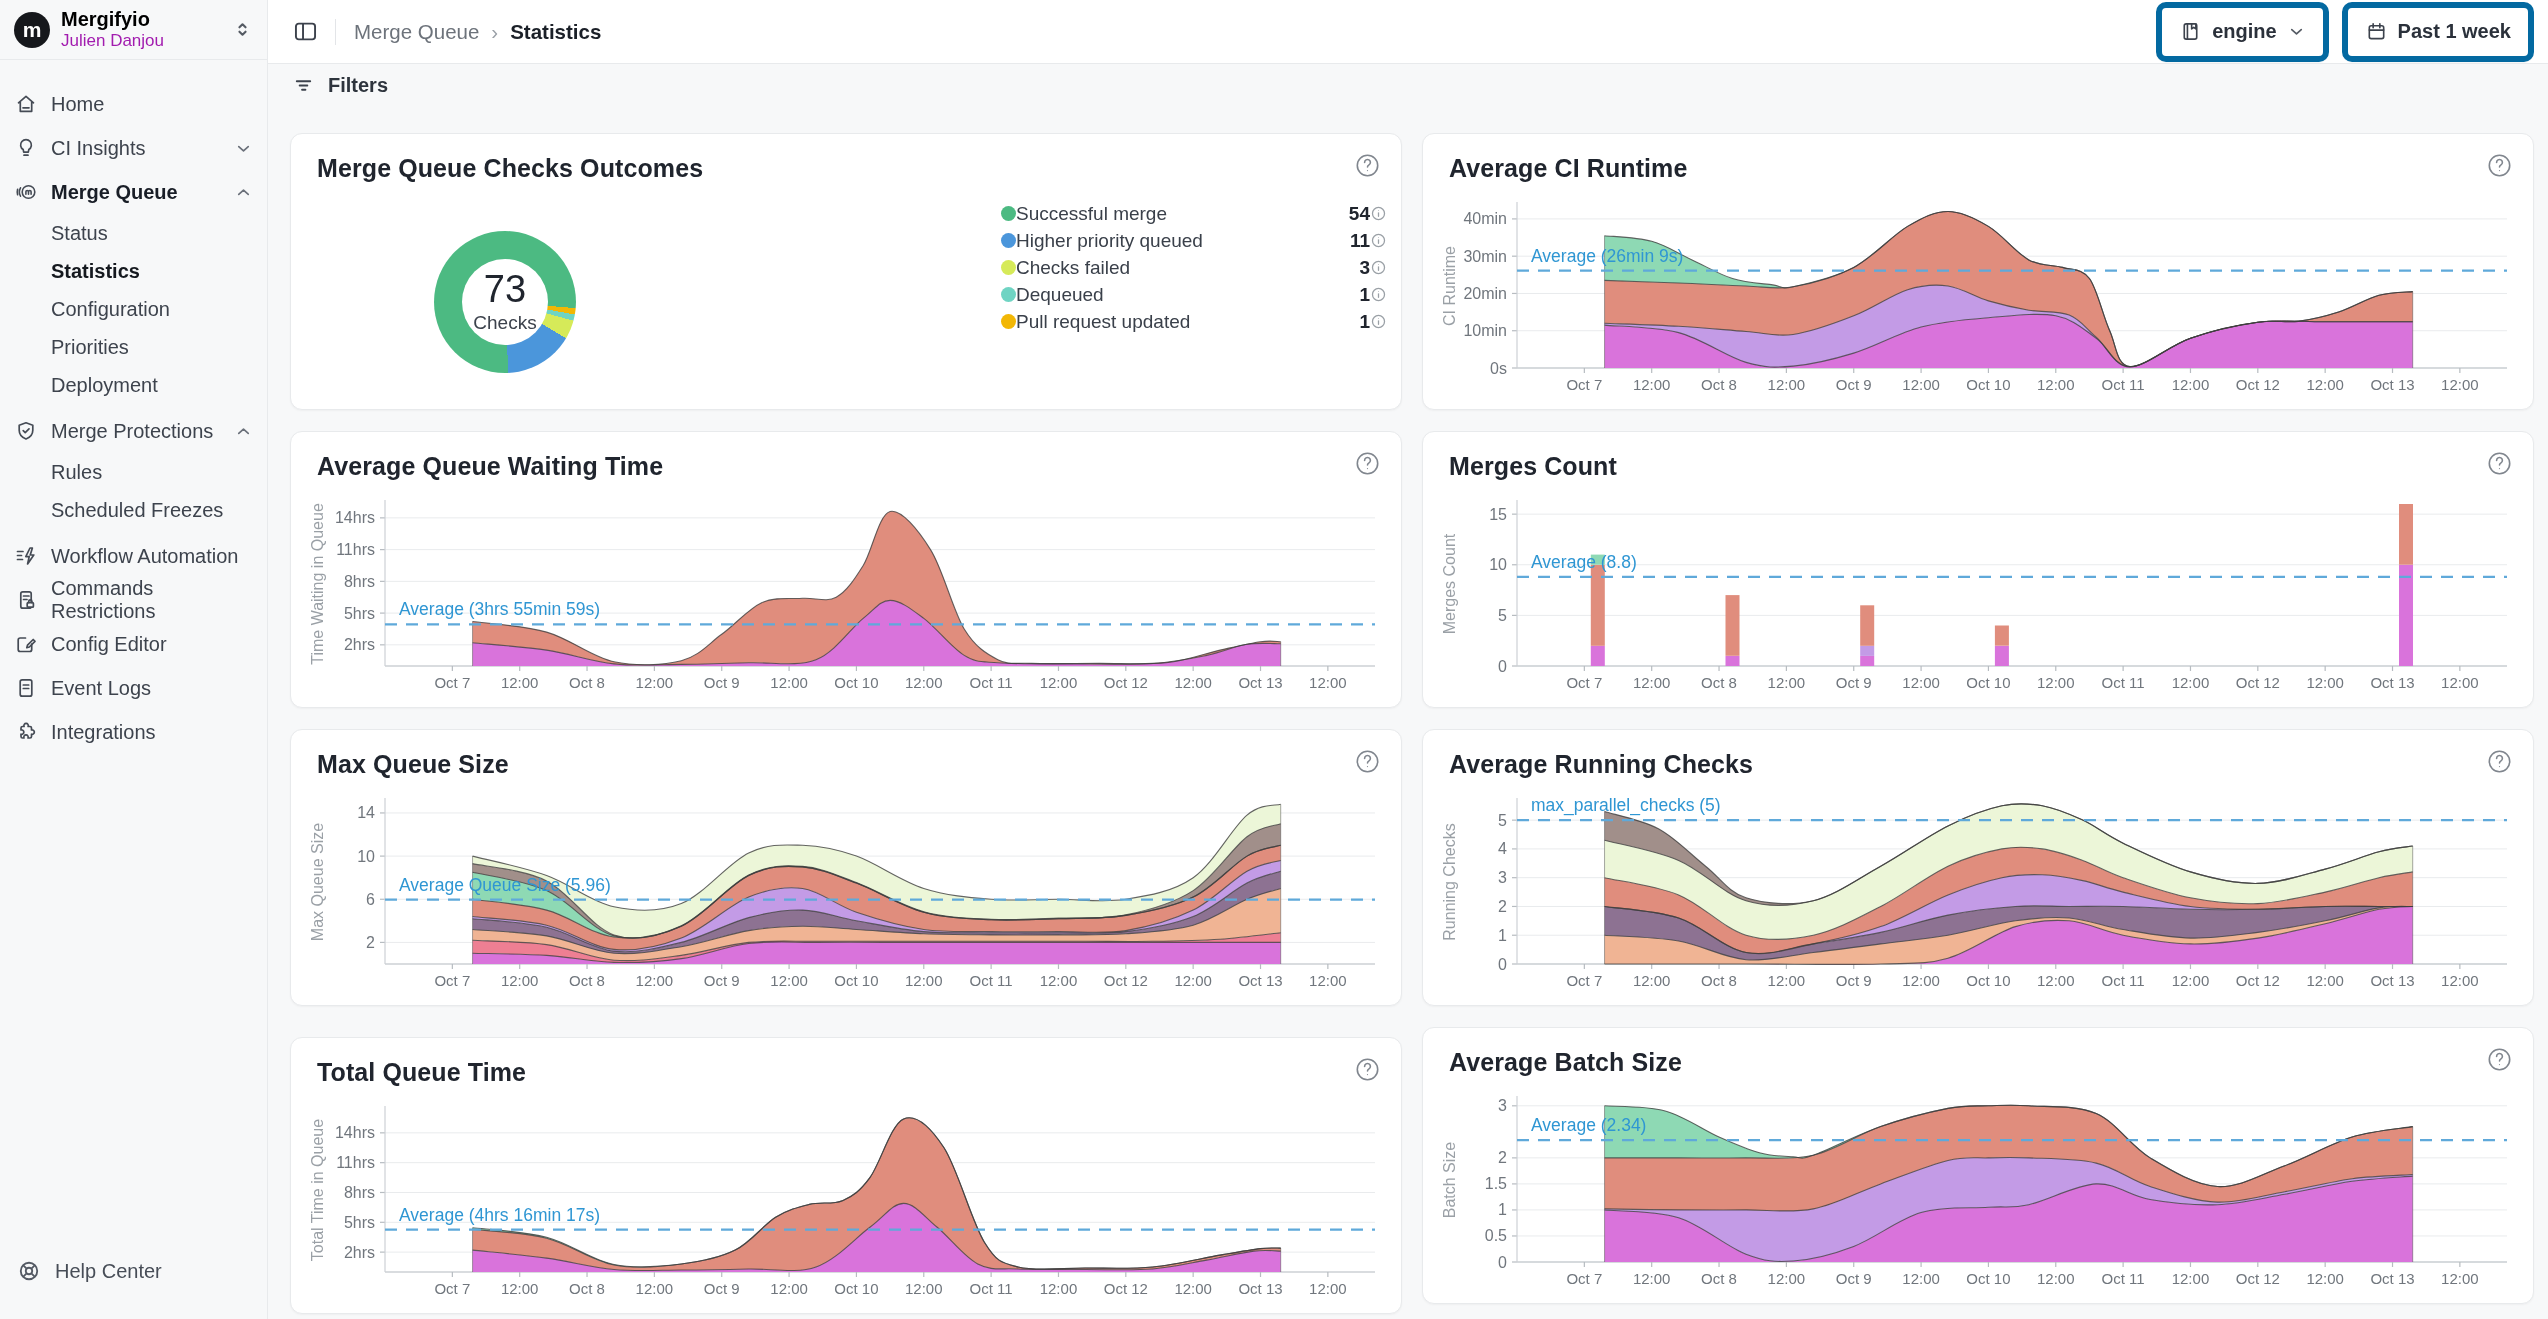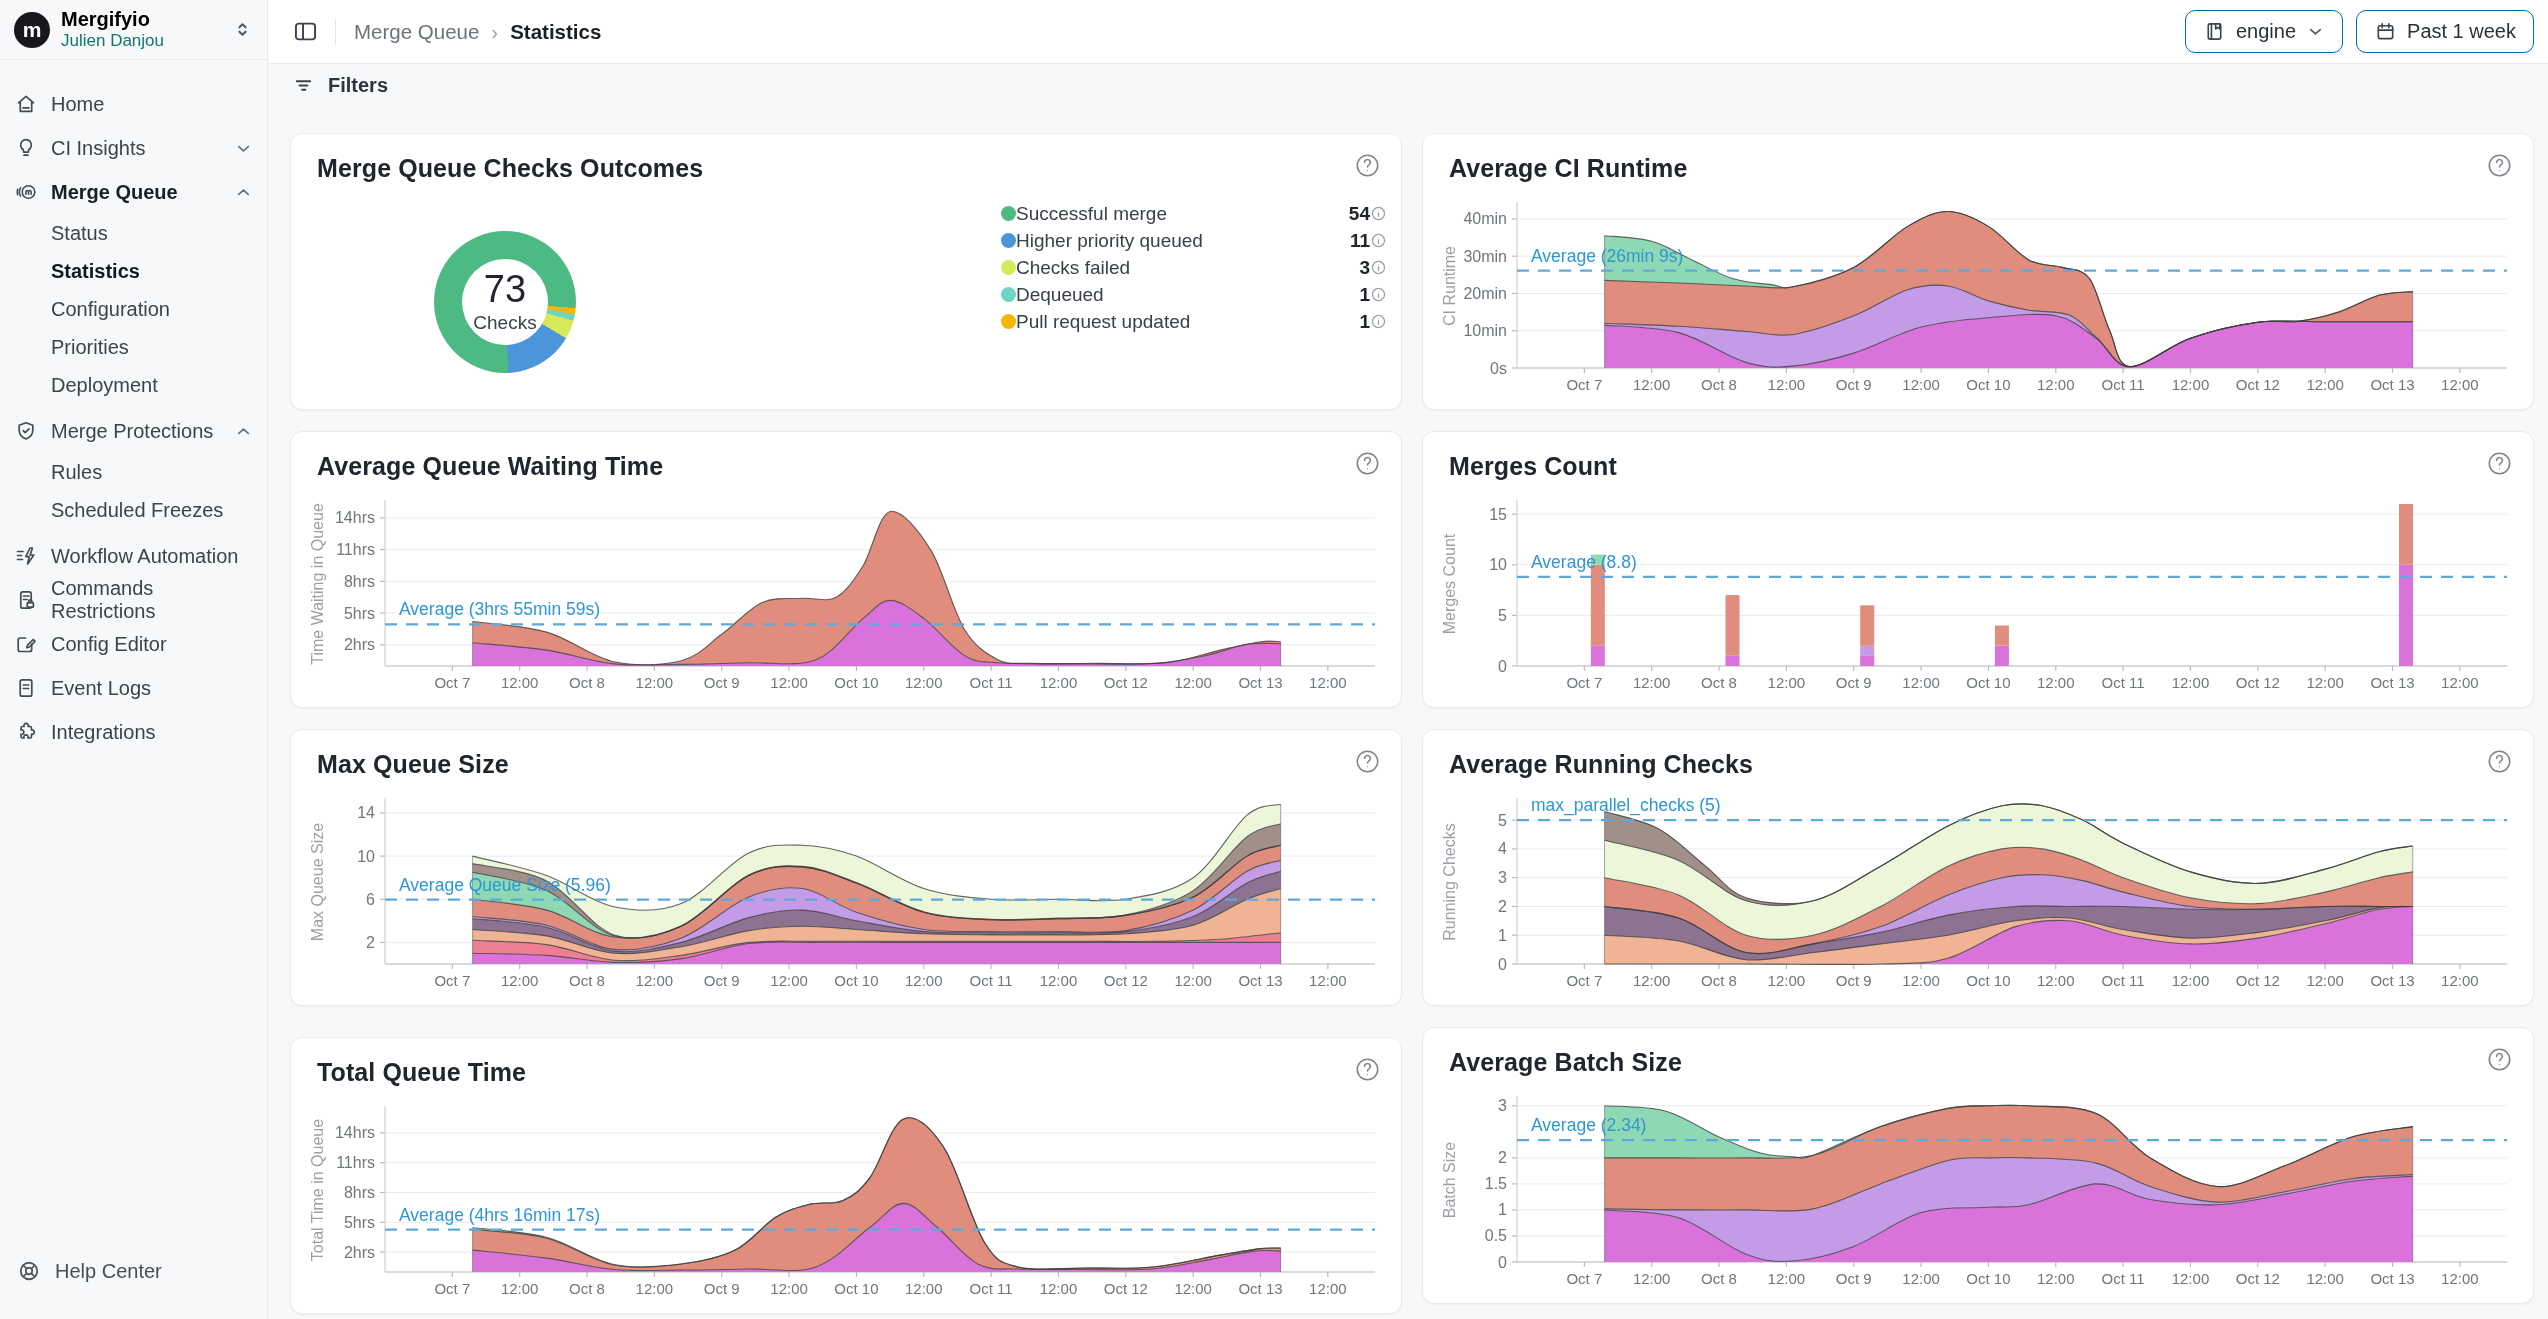--- a/index.html
+++ b/index.html
@@ -6,21 +6,21 @@
   html,body{width:2548px;height:1319px;overflow:hidden;background:#f7f8f9;
     font-family:"Liberation Sans",sans-serif;color:#232831;-webkit-font-smoothing:antialiased}
   svg{display:block}
   
   .sidebar{position:absolute;left:0;top:0;width:268px;height:1319px;background:#f7f8f9;border-right:1px solid #e8eaec}
   .org{height:60px;border-bottom:1px solid #e8eaec;display:flex;align-items:center;padding:0 14px;gap:11px}
   .org-logo{width:36px;height:36px;border-radius:50%;background:#16181c;color:#fff;display:flex;align-items:center;justify-content:center;
     font-weight:700;font-size:21px;flex:0 0 auto}
   .org-names{flex:1;min-width:0}
   .org-title{font-size:20px;font-weight:700;color:#000000;line-height:1.15}
-  .org-sub{font-size:17px;color:#0f766e;line-height:1.2}
+  .org-sub{font-size:17px;color:#a21caf;line-height:1.2}
   .org-caret{color:#555b64}
   .nav{padding-top:22px}
   .nav-item{display:flex;align-items:center;gap:13px;height:44px;padding:0 14px;font-size:20px;color:#3d434d;cursor:pointer}
   .nav-item .ni-icon{width:24px;height:24px;flex:0 0 auto;color:#454b55}
   .nav-item .ni-label{flex:1}
   .nav-item .ni-chev{color:#6a707a}
   .nav-item.section-current .ni-label{font-weight:700;color:#191e27}
   .nav-sub{display:flex;align-items:center;height:38px;padding:0 14px 0 51px;font-size:20px;color:#3d434d;cursor:pointer}
   .nav-sub.active{font-weight:700;color:#15191f}
   .gap-top{margin-top:5px}
@@ -31,22 +31,22 @@
   .main{position:absolute;left:268px;top:0;right:0;bottom:0;background:#f7f8f9}
   .topbar{position:absolute;left:0;top:0;right:0;height:64px;background:#fff;border-bottom:1px solid #e8eaec;
     display:flex;align-items:center;padding:0 14px 0 24px}
   .tb-toggle{color:#3c424c;width:27px;height:27px;cursor:pointer}
   .tb-div{width:1px;height:26px;background:#e3e5e8;margin:0 18px 0 16px}
   .crumb{display:flex;align-items:center;gap:12px;font-size:20.5px}
   .crumb .c1{color:#6d737b}
   .crumb .sep{color:#9aa0a7}
   .crumb .c2{color:#1b2028;font-weight:700}
   .tb-right{margin-left:auto;display:flex;gap:13px}
-  .btn{display:flex;align-items:center;gap:10px;height:43px;padding:0 17px;background:#fff;border:1px solid #0369a1;
-    border-radius:10px;font-size:20px;font-weight:400;color:#2b313b;cursor:pointer;box-shadow:0 1px 1px rgba(20,24,32,.03)}
+  .btn{display:flex;align-items:center;gap:10px;height:60px;padding:0 17px;background:#fff;border:6px solid #0369a1;
+    border-radius:10px;font-size:20px;font-weight:700;color:#2b313b;cursor:pointer;box-shadow:0 1px 1px rgba(20,24,32,.03)}
   .btn .b-icon{width:23px;height:23px;color:#3c424c}
   .btn .b-chev{width:19px;height:19px;color:#555b64}
   .filterbar{position:absolute;left:0;top:64px;right:0;height:43px;display:flex;align-items:center;gap:13px;padding:0 24px}
   .filterbar .f-icon{width:23px;height:23px;color:#3c424c}
   .filterbar .f-label{font-size:20px;font-weight:700;color:#2e343d;cursor:pointer}
   
   .card{position:absolute;width:1112px;height:277px;background:#fff;border:1px solid #e8eaec;border-radius:12px;
     box-shadow:0 1px 2px rgba(22,26,34,.04)}
   .card h3{position:absolute;left:26px;top:20px;font-size:25px;font-weight:700;color:#20252e;letter-spacing:.1px}
   .qmark{position:absolute;right:20px;top:18px;width:27px;height:27px;color:#80868e;cursor:pointer}

